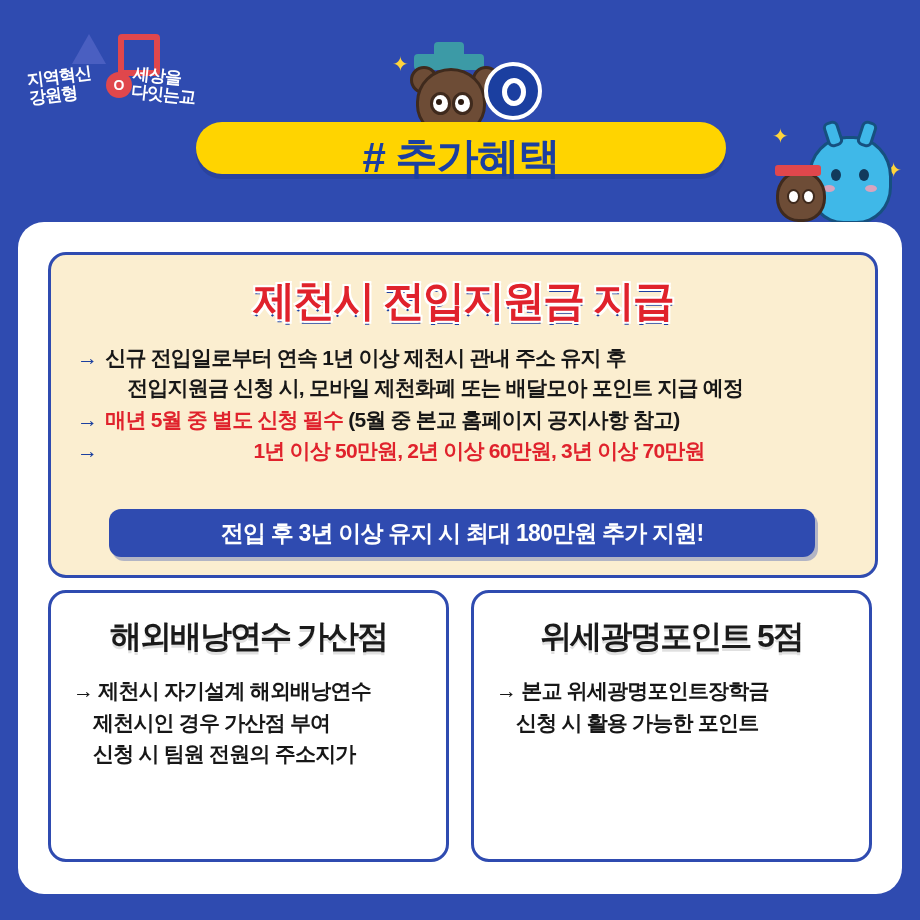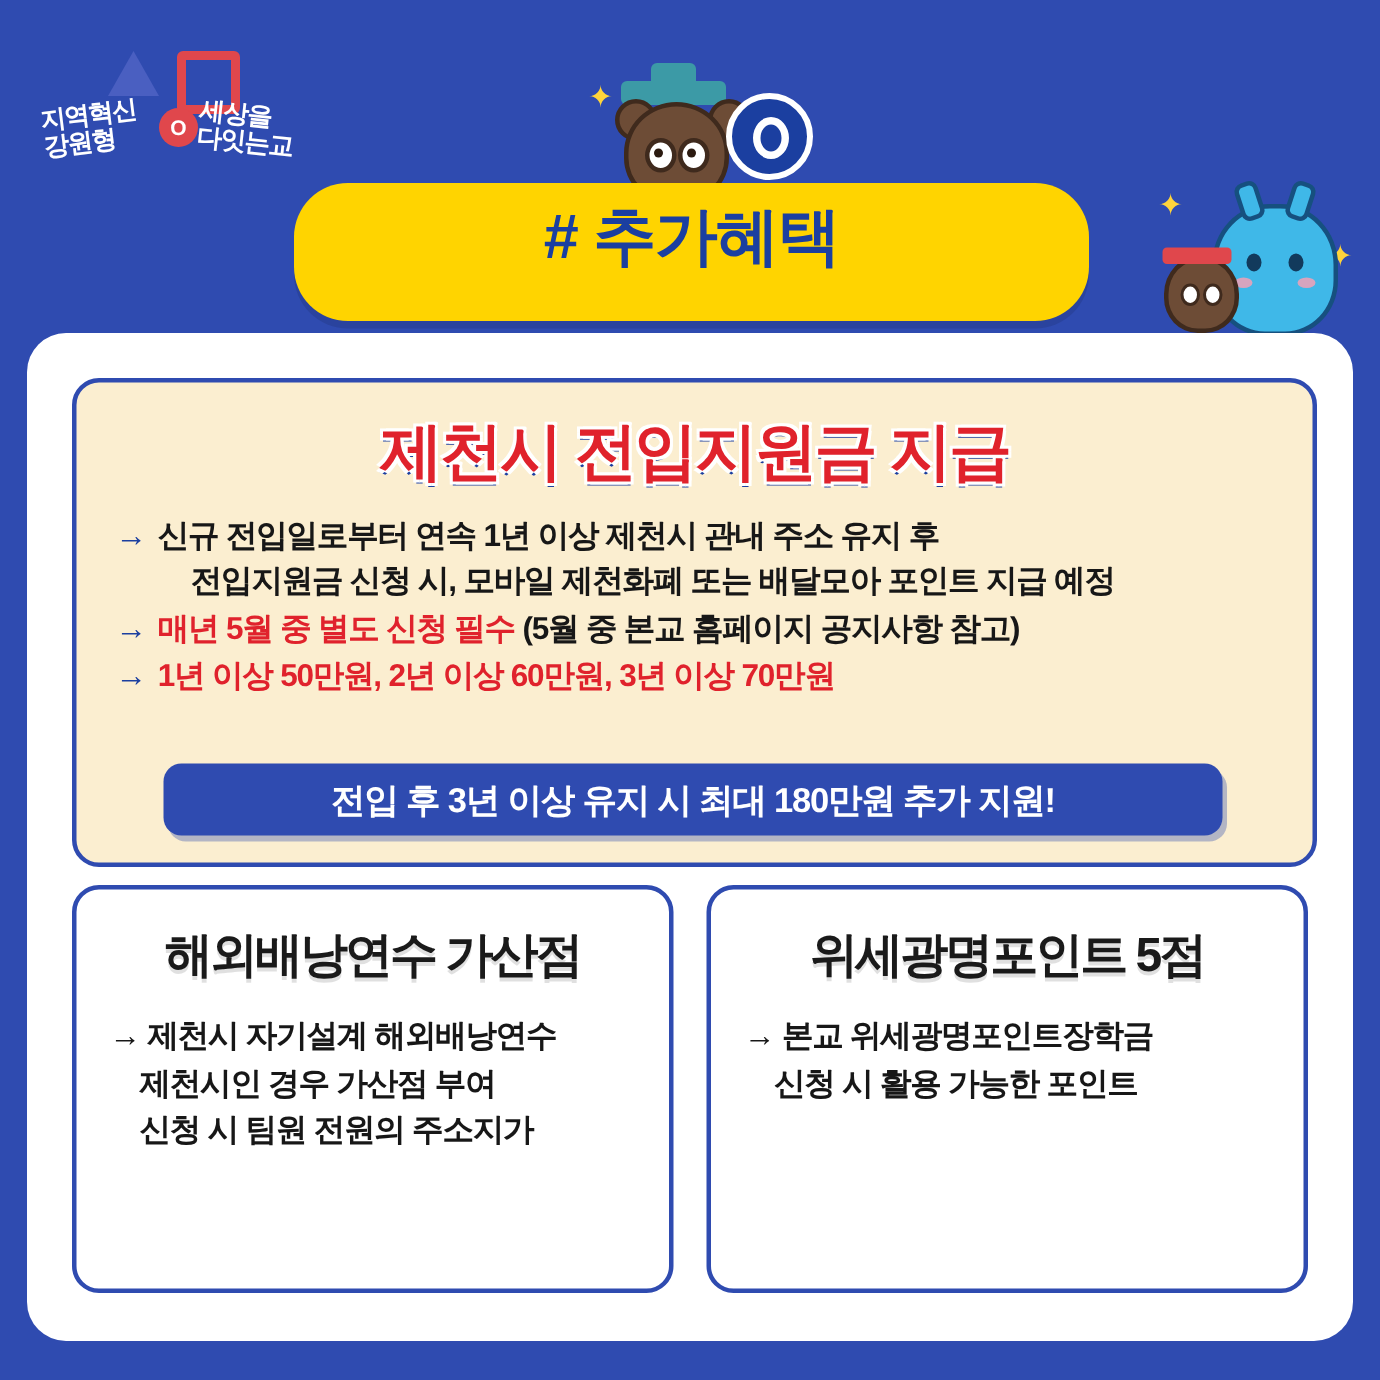--- a/index.html
+++ b/index.html
@@ -168,21 +168,21 @@
     color: #ffd43b;
     font-size: 20px;
   }
 
   
   .title-bar {
     position: absolute;
     left: 196px;
     top: 122px;
     width: 530px;
-    height: 92px;
+    height: 52px;
     background: #ffd400;
     border-radius: 36px;
     box-shadow: 0 5px 0 rgba(0,0,0,0.10);
   }
   .title-text {
     width: 100%;
     text-align: center;
     line-height: 72px;
     font-size: 42px;
     font-weight: bold;
@@ -322,21 +322,21 @@
     color: #1b3fa0;
     font-weight: bold;
     margin-right: 8px;
     flex: 0 0 auto;
   }
   .b-text { flex: 1 1 auto; }
   .b-text .sub {
     display: block;
     padding-left: 22px;
   }
-  .red { color: #e0222c; }
+  .red { color: #e0222c; text-align: center; }
   .dark { color: #171717; margin-top: 15px; }
 
   .blue-strip {
     position: absolute;
     left: 58px;
     bottom: 18px;
     width: 706px;
     height: 48px;
     background: #2f4bb0;
     border-radius: 12px;

